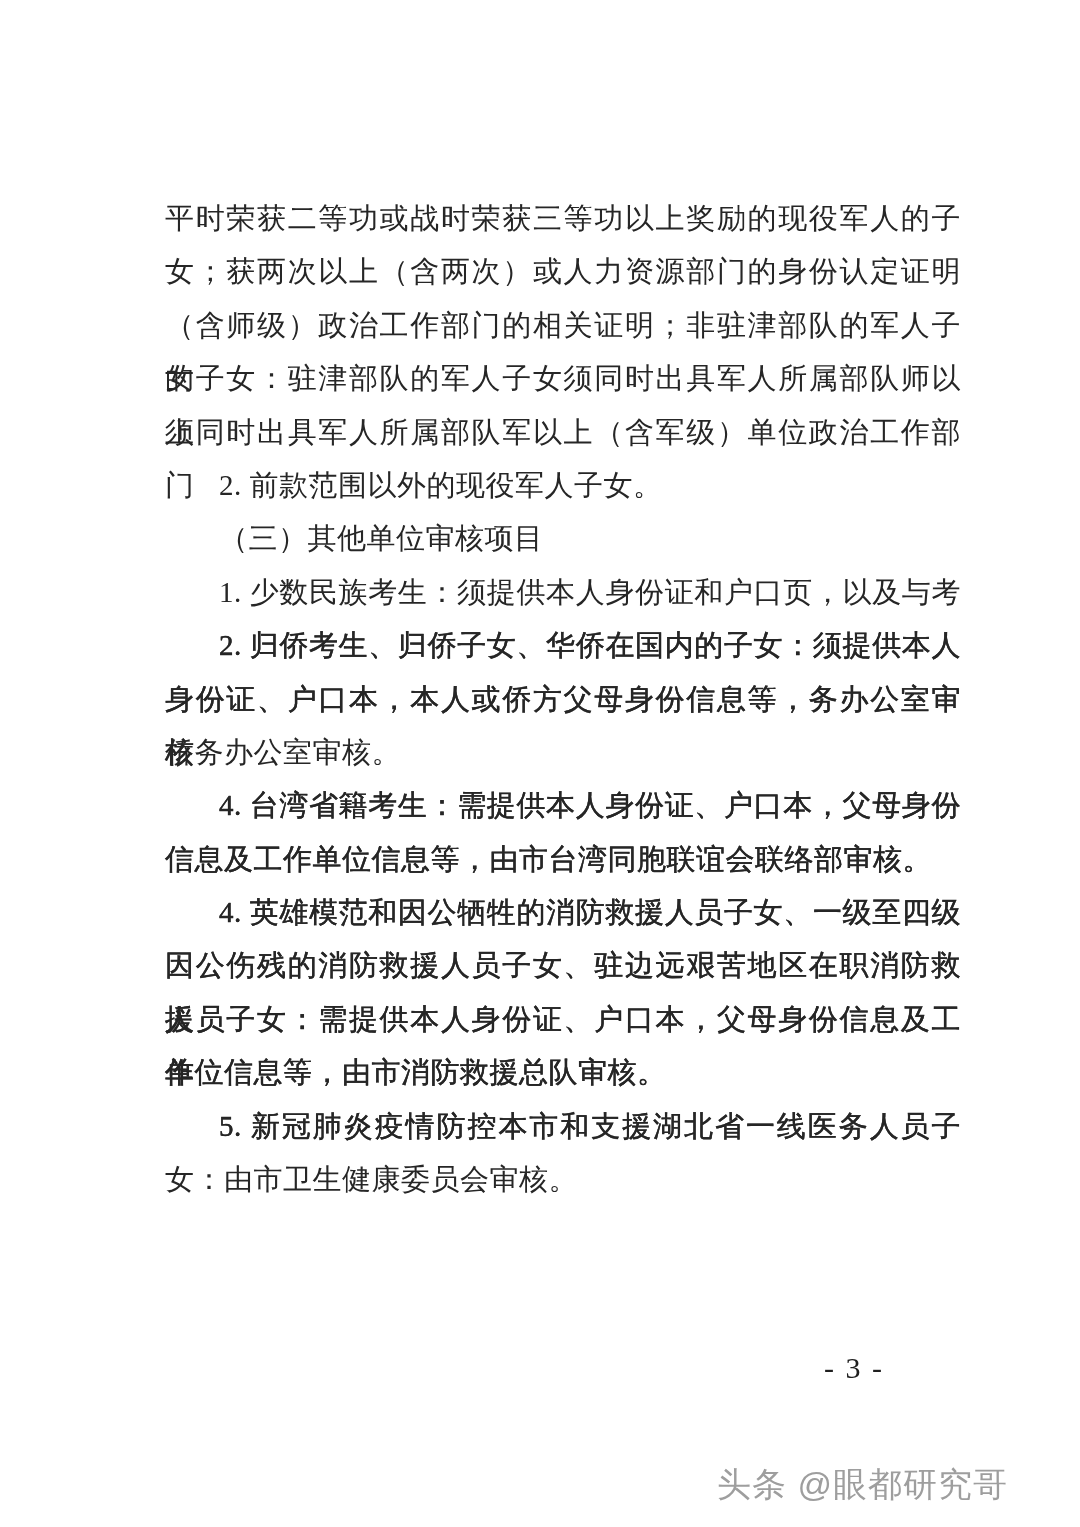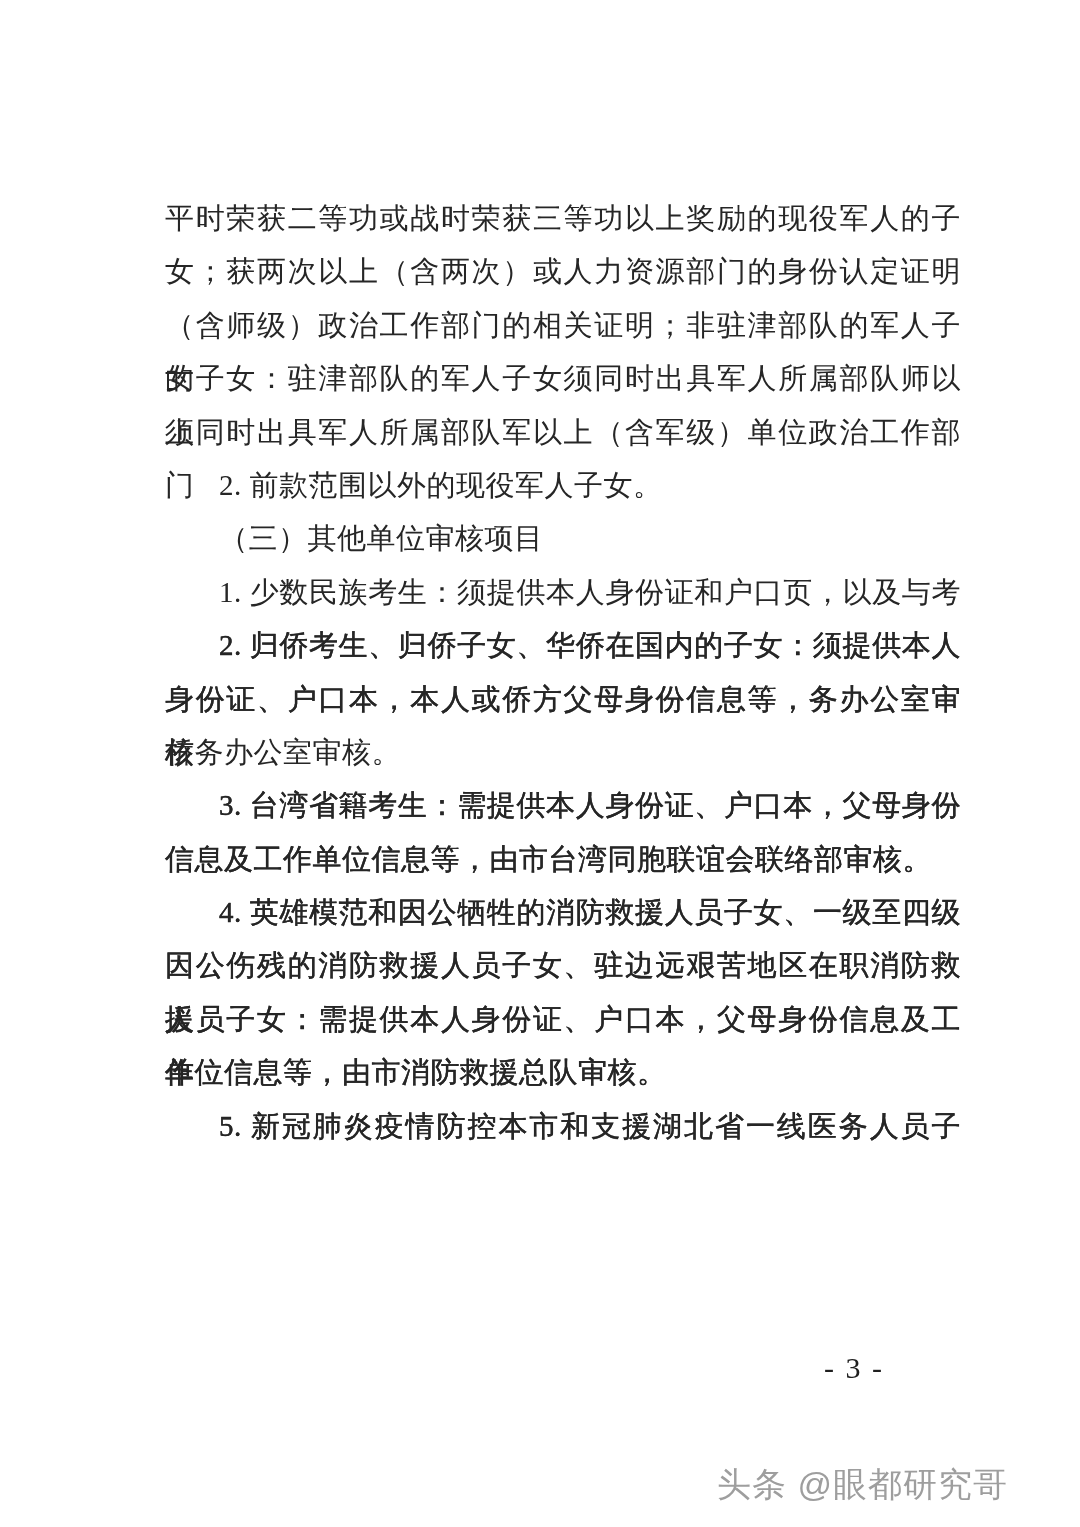--- a/index.html
+++ b/index.html
@@ -75,26 +75,27 @@
       <div class="line fill">女；获两次以上（含两次）或人力资源部门的身份认定证明</div>
       <div class="line fill">（含师级）政治工作部门的相关证明；非驻津部队的军人子女</div>
       <div class="line fill">的子女：驻津部队的军人子女须同时出具军人所属部队师以上</div>
       <div class="line fill">须同时出具军人所属部队军以上（含军级）单位政治工作部门</div>
       <div class="line indent">2. 前款范围以外的现役军人子女。</div>
       <div class="line indent">（三）其他单位审核项目</div>
       <div class="line indent fill">1. 少数民族考生：须提供本人身份证和户口页，以及与考</div>
       <div class="line indent fill heavy">2. 归侨考生、归侨子女、华侨在国内的子女：须提供本人</div>
       <div class="line fill heavy">身份证、户口本，本人或侨方父母身份信息等，务办公室审核</div>
       <div class="line">侨务办公室审核。</div>
-      <div class="line indent fill heavy">3. 台湾省籍考生：需提供本人身份证、户口本，父母身份</div>
+      <div class="line indent fill heavy">4. 台湾省籍考生：需提供本人身份证、户口本，父母身份</div>
       <div class="line heavy">信息及工作单位信息等，由市台湾同胞联谊会联络部审核。</div>
       <div class="line indent fill heavy">4. 英雄模范和因公牺牲的消防救援人员子女、一级至四级</div>
       <div class="line fill heavy">因公伤残的消防救援人员子女、驻边远艰苦地区在职消防救援</div>
       <div class="line fill heavy">人员子女：需提供本人身份证、户口本，父母身份信息及工作</div>
       <div class="line heavy">单位信息等，由市消防救援总队审核。</div>
       <div class="line indent fill heavy">5. 新冠肺炎疫情防控本市和支援湖北省一线医务人员子</div>
+      <div class="line">女：由市卫生健康委员会审核。</div>
     </div>
 
   <div class="page-number">- 3 -</div>
 
   <div class="watermark">头条 @眼都研究哥</div>
 
 </div>
 
 </body></html>

